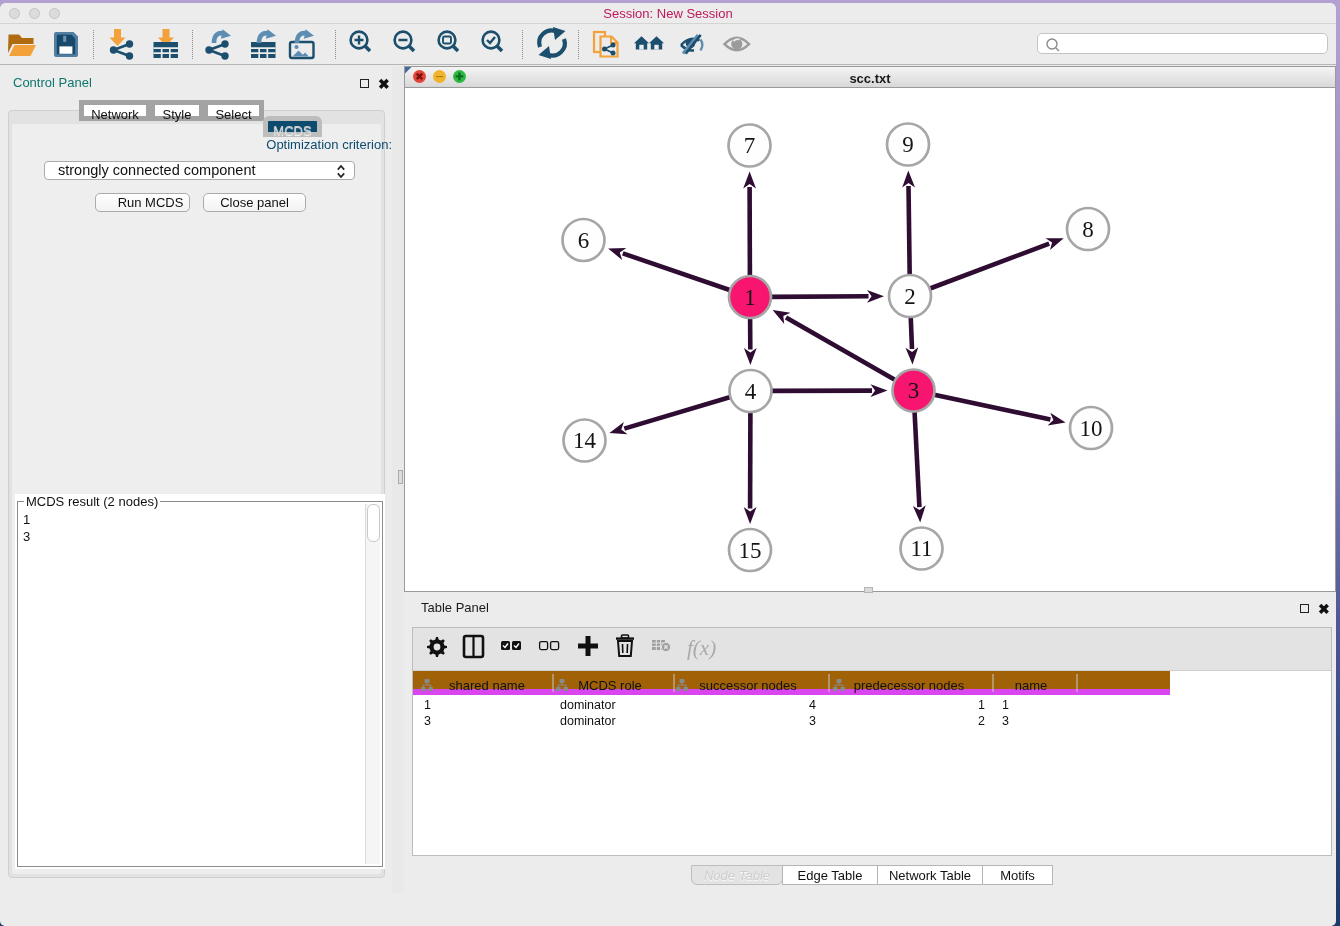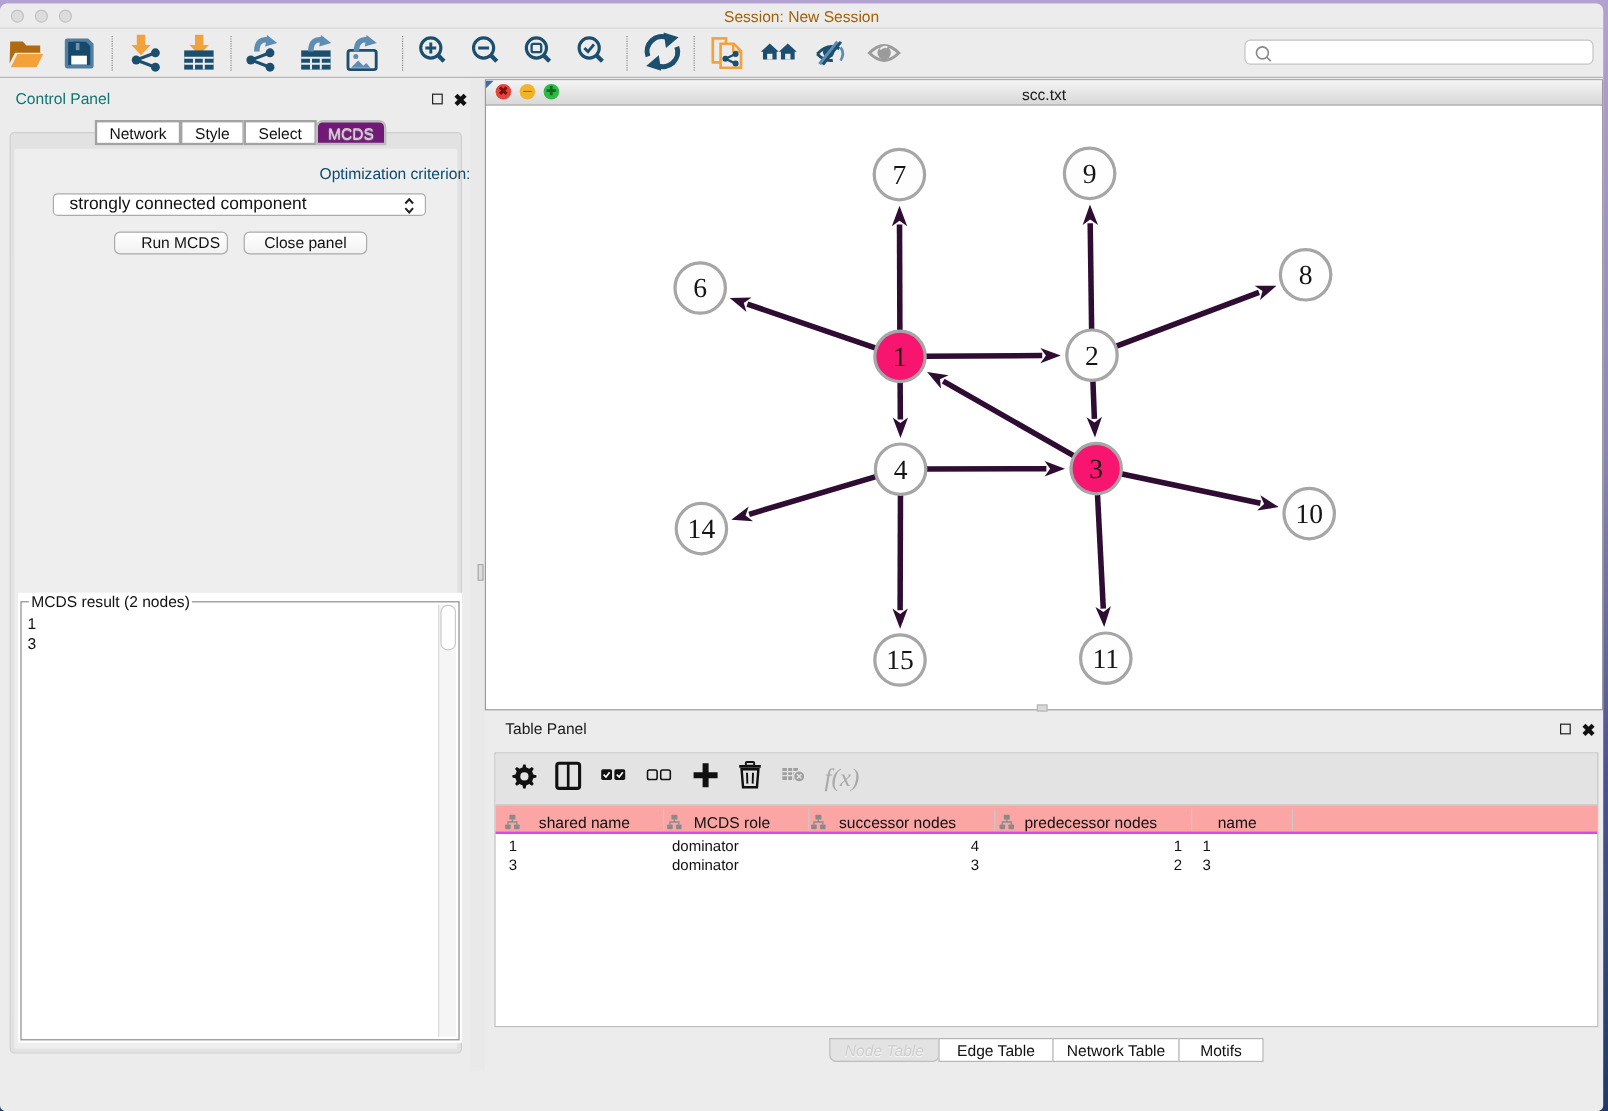--- a/index.html
+++ b/index.html
@@ -13,38 +13,38 @@
     position:absolute; left:0; top:3px; width:1336px; height:923px;
     background:#ececec; border-radius:6px 6px 5px 5px;
     overflow:hidden;
   }
   
   #titlebar { position:absolute; left:0; top:0; width:1336px; height:21px;
     background:#ececec; border-bottom:1px solid #d4d4d4; }
   .tl { position:absolute; top:4.5px; width:11px; height:11px; border-radius:50%;
     background:#dcdcdc; border:1px solid #c3c3c3; }
   #wtitle { position:absolute; top:3px; width:100%; text-align:center;
-    color:#a16207; font-size:13px; }
+    color:#be185d; font-size:13px; }
   
   #toolbar { position:absolute; left:0; top:21px; width:1336px; height:41px;
     background:#ececec; border-bottom:1px solid #b5b5b5; }
   .tsep { position:absolute; top:6px; height:29px; width:0;
     border-left:1px dotted #8a8a8a; }
   #searchbox { position:absolute; left:1037px; top:9px; width:291px; height:21px;
     background:#fff; border:1px solid #c4c4c4; border-radius:5px; }
   
   #cpanel { position:absolute; left:0; top:63px; width:392px; height:827px; background:#ececec; }
   #cpanel-head { position:absolute; left:13px; top:9px; font-size:13px; color:#0f766e; }
   .panebtns { position:absolute; }
   .sqbtn { display:inline-block; width:9px; height:9px; border:1.5px solid #222; vertical-align:middle; }
   .xbtn { display:inline-block; font-size:14px; font-weight:bold; color:#111; vertical-align:middle; margin-left:9px;}
-  .tab { position:absolute; top:0; height:21px; background:#fff; border:2px solid #a3a3a3;
+  .tab { position:absolute; top:0; height:21px; background:#fff; border:5px solid #a3a3a3;
     font-size:13px; color:#111; text-align:center; line-height:20px; }
-  .tab.sel { background:#701a75; color:#cdcdcd; text-shadow:0 1px 1px #fff;
-    border-radius:6px 6px 0 0; border-color:#bdbdbd; }
+  .tab.sel { background:#0c4a6e; color:#cdcdcd; text-shadow:0 1px 1px #fff;
+    border-radius:6px 6px 0 0; border-color:#bdbdbd;margin-top:16px; }
   #cp-body { position:absolute; left:8px; top:44px; width:377px; height:768px;
     background:#e2e2e2; border:1px solid #cfcfcf; border-radius:4px; }
   #optlabel { position:absolute; left:0; top:71px; width:392px; text-align:right; font-size:13px; color:#0c4a6e; }
   #cp-select { position:absolute; left:44px; top:95px; width:311px; height:19px; background:#fff;
     border:1px solid #ababab; border-radius:4px; font-size:14.5px; color:#111;
     line-height:17px; padding-left:13px; }
   .btn { position:absolute; top:127px; height:19px; background:linear-gradient(#ffffff,#f2f2f2);
     border:1px solid #ababab; border-radius:5px; font-size:13px; color:#111;
     text-align:center; line-height:17px; }
   #fieldset { position:absolute; left:15px; top:428px; width:370px; height:375px; background:#fff; }
@@ -56,30 +56,30 @@
   
   #vsplit { position:absolute; left:392px; top:63px; width:12px; height:827px; background:#e9e9e9; }
   
   #netpanel { position:absolute; left:404px; top:63px; width:932px; height:526px;
     background:#fff; border:1px solid #9a9a9a; }
   #net-title { position:absolute; left:0; top:0; width:930px; height:21px;
     background:linear-gradient(#f4f4f4,#d8d8d8); border-bottom:1px solid #9a9a9a; }
   .mac { position:absolute; top:3px; width:13px; height:13px; border-radius:50%;
     text-align:center; line-height:13px; font-size:10px; font-weight:bold; }
   #net-name { position:absolute; top:4px; width:100%; text-align:center;
-    font-size:13px; font-weight:normal; color:#1a1a1a; }
+    font-size:13px; font-weight:bold; color:#1a1a1a; }
   
   #tpanel { position:absolute; left:404px; top:591px; width:932px; height:296px; background:#ececec; }
   #tp-head { position:absolute; left:17px; top:6px; font-size:13px; color:#1a1a1a; }
   #tp-box { position:absolute; left:8px; top:33px; width:920px; height:229px;
     background:#fff; border:1px solid #bcbcbc; }
   #tp-toolbar { position:absolute; left:0; top:0; width:918px; height:43px;
     background:#e3e3e3; border-bottom:1px solid #cfcfcf; }
-  #tp-header { position:absolute; left:0; top:43px; width:918px; height:24px;
-    background:#fca5a5; border-bottom:2px solid #d946ef; font-size:13px; color:#111; }
+  #tp-header { position:absolute; left:0; top:43px; width:757px; height:24px;
+    background:#a16207; border-bottom:6px solid #d946ef; font-size:13px; color:#111; }
   
   .btab { position:absolute; top:0; height:20px; background:#fff; border:1px solid #b5b5b5;
     font-size:13px; color:#111; text-align:center; line-height:19px; }
   .btab.sel { background:#e3e3e3; color:#cdcdcd; text-shadow:0 1px 1px #fff; border-radius:0 0 6px 6px; border-color:#bdbdbd; }
   
   #statusbar { position:absolute; left:0; top:887px; width:1336px; height:36px;
     background:#ececec; border-top:1px solid #c2c2c2; }
   #membtn { position:absolute; right:8px; top:7px; width:74px; height:25px;
     background:#fdfdfd; border:1px solid #adadad; font-size:13px; color:#111; line-height:22px; }
 </style>

